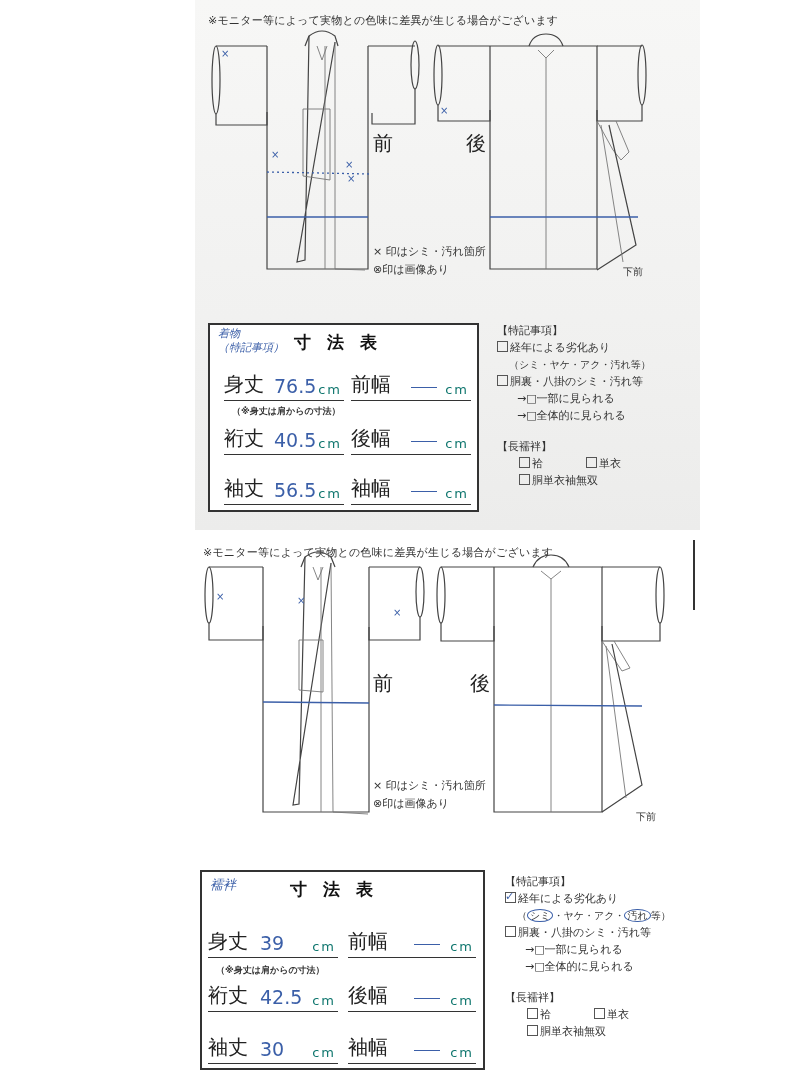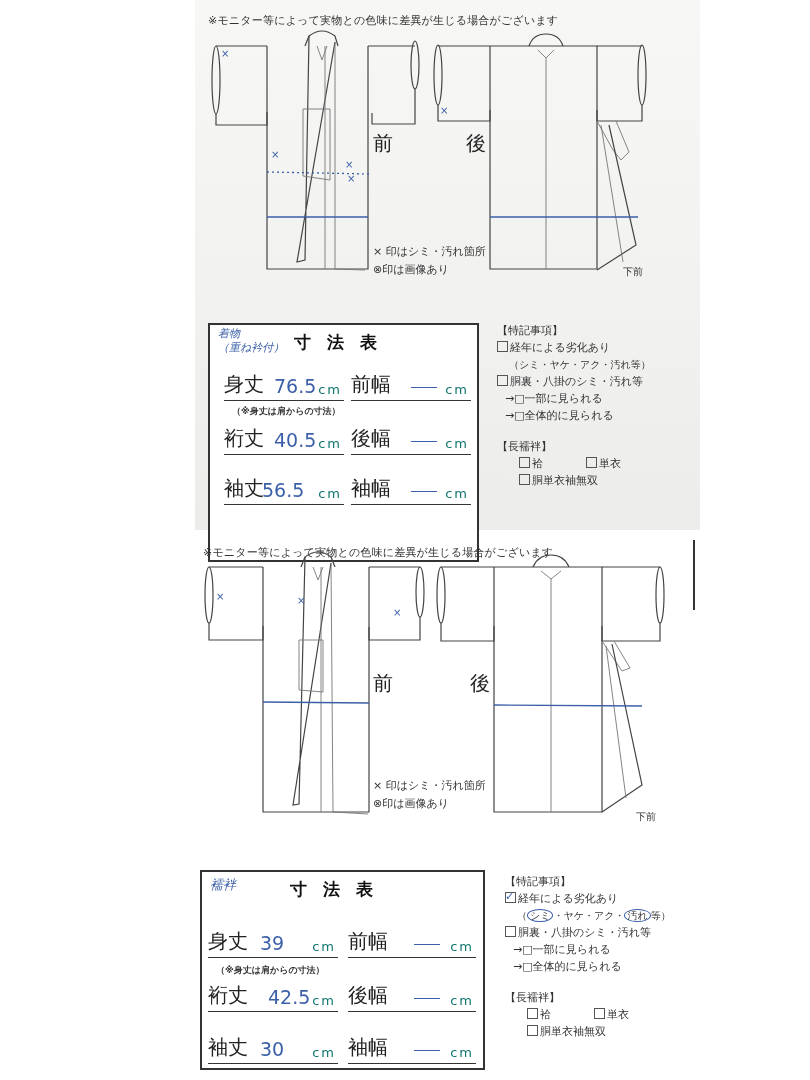--- a/index.html
+++ b/index.html
@@ -42,21 +42,21 @@
     position: absolute; bottom: 0; height: 30px; border-bottom: 1.5px solid #333;
   }
   .cell .lbl { position: absolute; left: 0; bottom: 2px; font-size: 20px; color: #222; }
   .cell .val { position: absolute; bottom: 3px; font-size: 19px; color: #3b5fa8; font-family: "DejaVu Sans", sans-serif; }
   .cell .unit { position: absolute; right: 2px; bottom: 3px; font-size: 13px; color: #0f766e; letter-spacing: 2px; }
   .cell .dash { position: absolute; bottom: 12px; width: 26px; height: 1.5px; background: #3b5fa8; }
   .subnote { position: absolute; font-size: 9px; font-weight: bold; color: #333; }
 
   .notes { position: absolute; font-size: 11px; color: #333; line-height: 17px; white-space: nowrap; }
   .notes .ind1 { padding-left: 12px; font-size: 10px; }
-  .notes .ind2 { padding-left: 8px; }
+  .notes .ind2 { padding-left: 8px; margin-left: 12px; }
   .notes .gap { height: 14px; }
   .notes .cb { display: inline-block; width: 9px; height: 9px; border: 1px solid #555; margin-right: 2px; vertical-align: -1px; position: relative; }
   .notes .cb.checked::after { content: "✓"; position: absolute; left: -1px; top: -5px; font-size: 11px; color: #3b5fa8; }
   .circled { border: 1.2px solid #3b5fa8; border-radius: 50%; padding: 0 2px; }
   .right-rule { position: absolute; left: 693px; top: 540px; width: 2px; height: 70px; background: #333; }
 </style>
 </head>
 <body>
 
 <div class="sheet top">
@@ -110,24 +110,24 @@
     <text class="mark" x="7" y="84">×</text>
   </svg>
   <div class="label-big" style="left:466px;top:130px;">後</div>
   <div class="lower-front" style="left:623px;top:265px;">下前</div>
 
   <div class="legend" style="left:373px;top:243px;">
     <div>× 印はシミ・汚れ箇所</div>
     <div>⊗印は画像あり</div>
   </div>
 
-  <div class="table" style="left:208px;top:323px;width:271px;height:239px;">
+  <div class="table" style="left:208px;top:323px;width:271px;height:189px;">
     <div class="hand-note" style="left:8px;top:2px;">
       <div>着物</div>
-      <div>（重ね衿付）</div>
+      <div>（特記事項）</div>
     </div>
     <div class="table-title" style="left:84px;top:6px;">寸法表</div>
 
     <div class="row" style="top:46px;">
       <div class="cell" style="left:0;width:120px;">
         <span class="lbl">身丈</span>
         <span class="val" style="left:50px;">76.5</span>
         <span class="unit">cm</span>
       </div>
       <div class="cell" style="left:127px;width:120px;">
@@ -147,21 +147,21 @@
       <div class="cell" style="left:127px;width:120px;">
         <span class="lbl">後幅</span>
         <span class="dash" style="left:60px;"></span>
         <span class="unit">cm</span>
       </div>
     </div>
 
     <div class="row" style="top:150px;">
       <div class="cell" style="left:0;width:120px;">
         <span class="lbl">袖丈</span>
-        <span class="val" style="left:38px;">56.5</span>
+        <span class="val" style="left:50px;">56.5</span>
         <span class="unit">cm</span>
       </div>
       <div class="cell" style="left:127px;width:120px;">
         <span class="lbl">袖幅</span>
         <span class="dash" style="left:60px;"></span>
         <span class="unit">cm</span>
       </div>
     </div>
   </div>
 
@@ -246,21 +246,21 @@
         <span class="lbl">前幅</span>
         <span class="dash" style="left:66px;"></span>
         <span class="unit">cm</span>
       </div>
     </div>
     <div class="subnote" style="left:14px;top:92px;">（※身丈は肩からの寸法）</div>
 
     <div class="row" style="top:110px;left:6px;">
       <div class="cell" style="left:0;width:130px;">
         <span class="lbl">裄丈</span>
-        <span class="val" style="left:60px;">42.5</span>
+        <span class="val" style="left:52px;">42.5</span>
         <span class="unit">cm</span>
       </div>
       <div class="cell" style="left:140px;width:128px;">
         <span class="lbl">後幅</span>
         <span class="dash" style="left:66px;"></span>
         <span class="unit">cm</span>
       </div>
     </div>
 
     <div class="row" style="top:162px;left:6px;">

